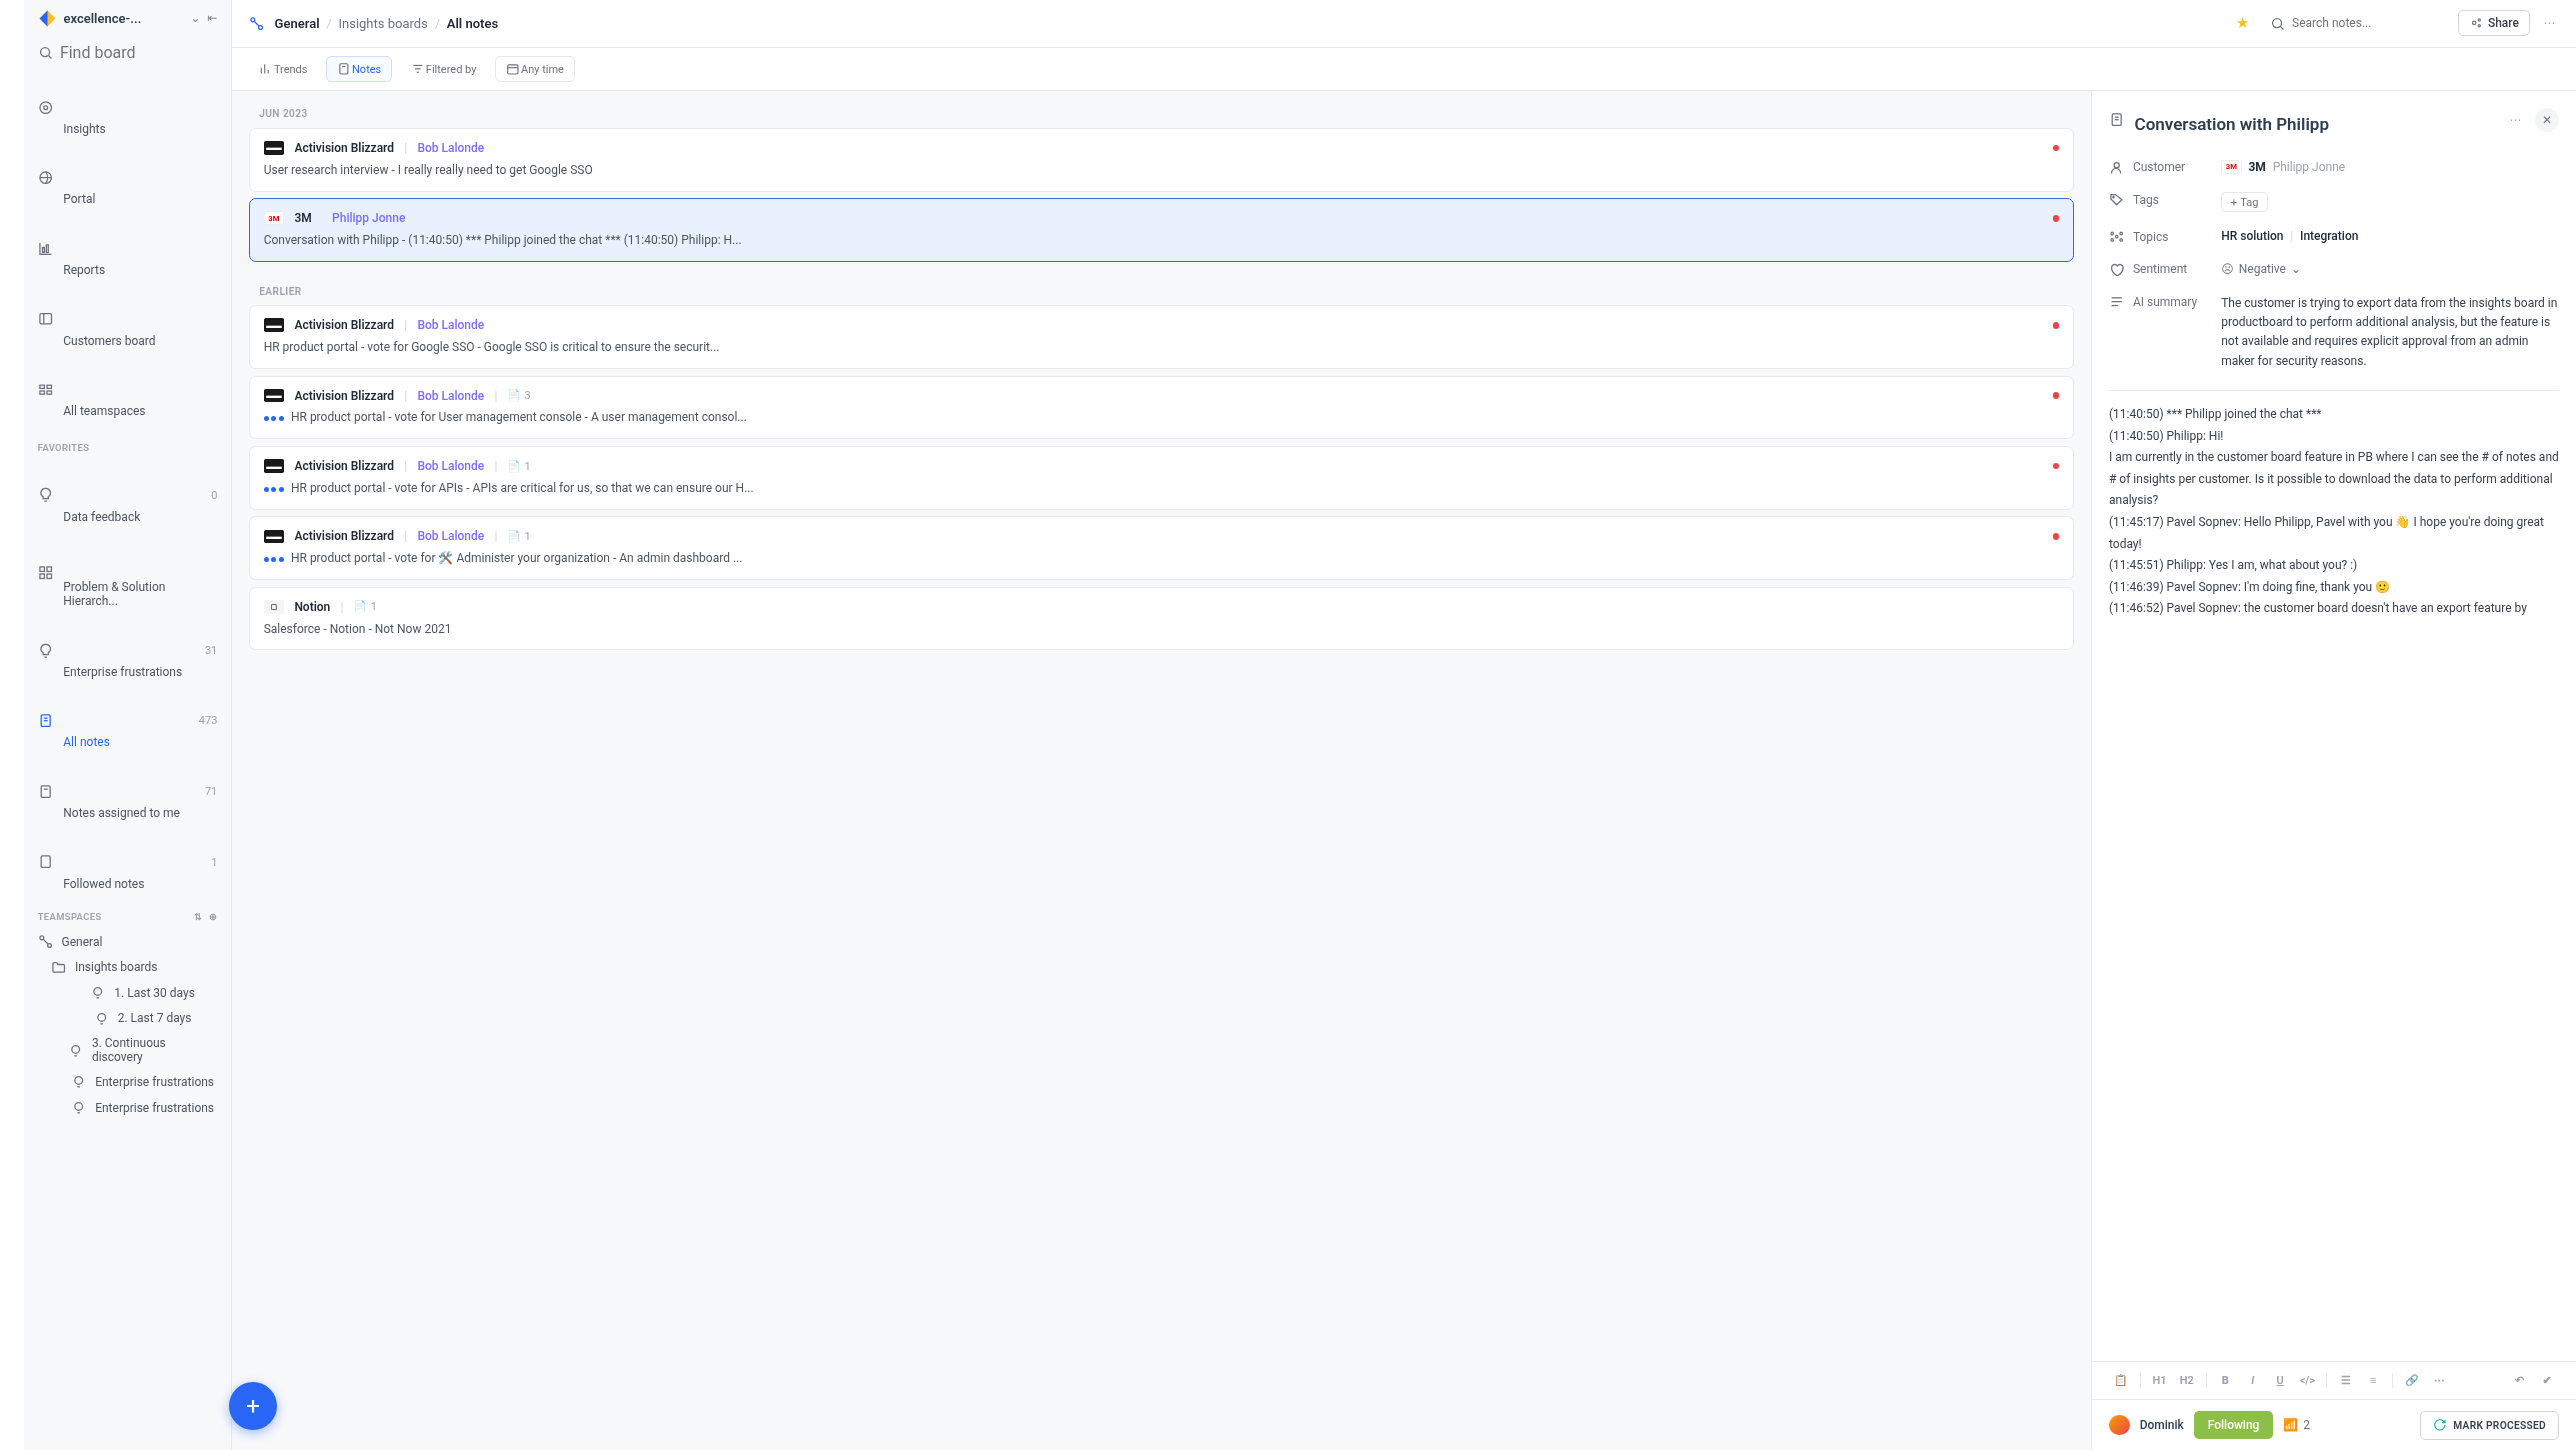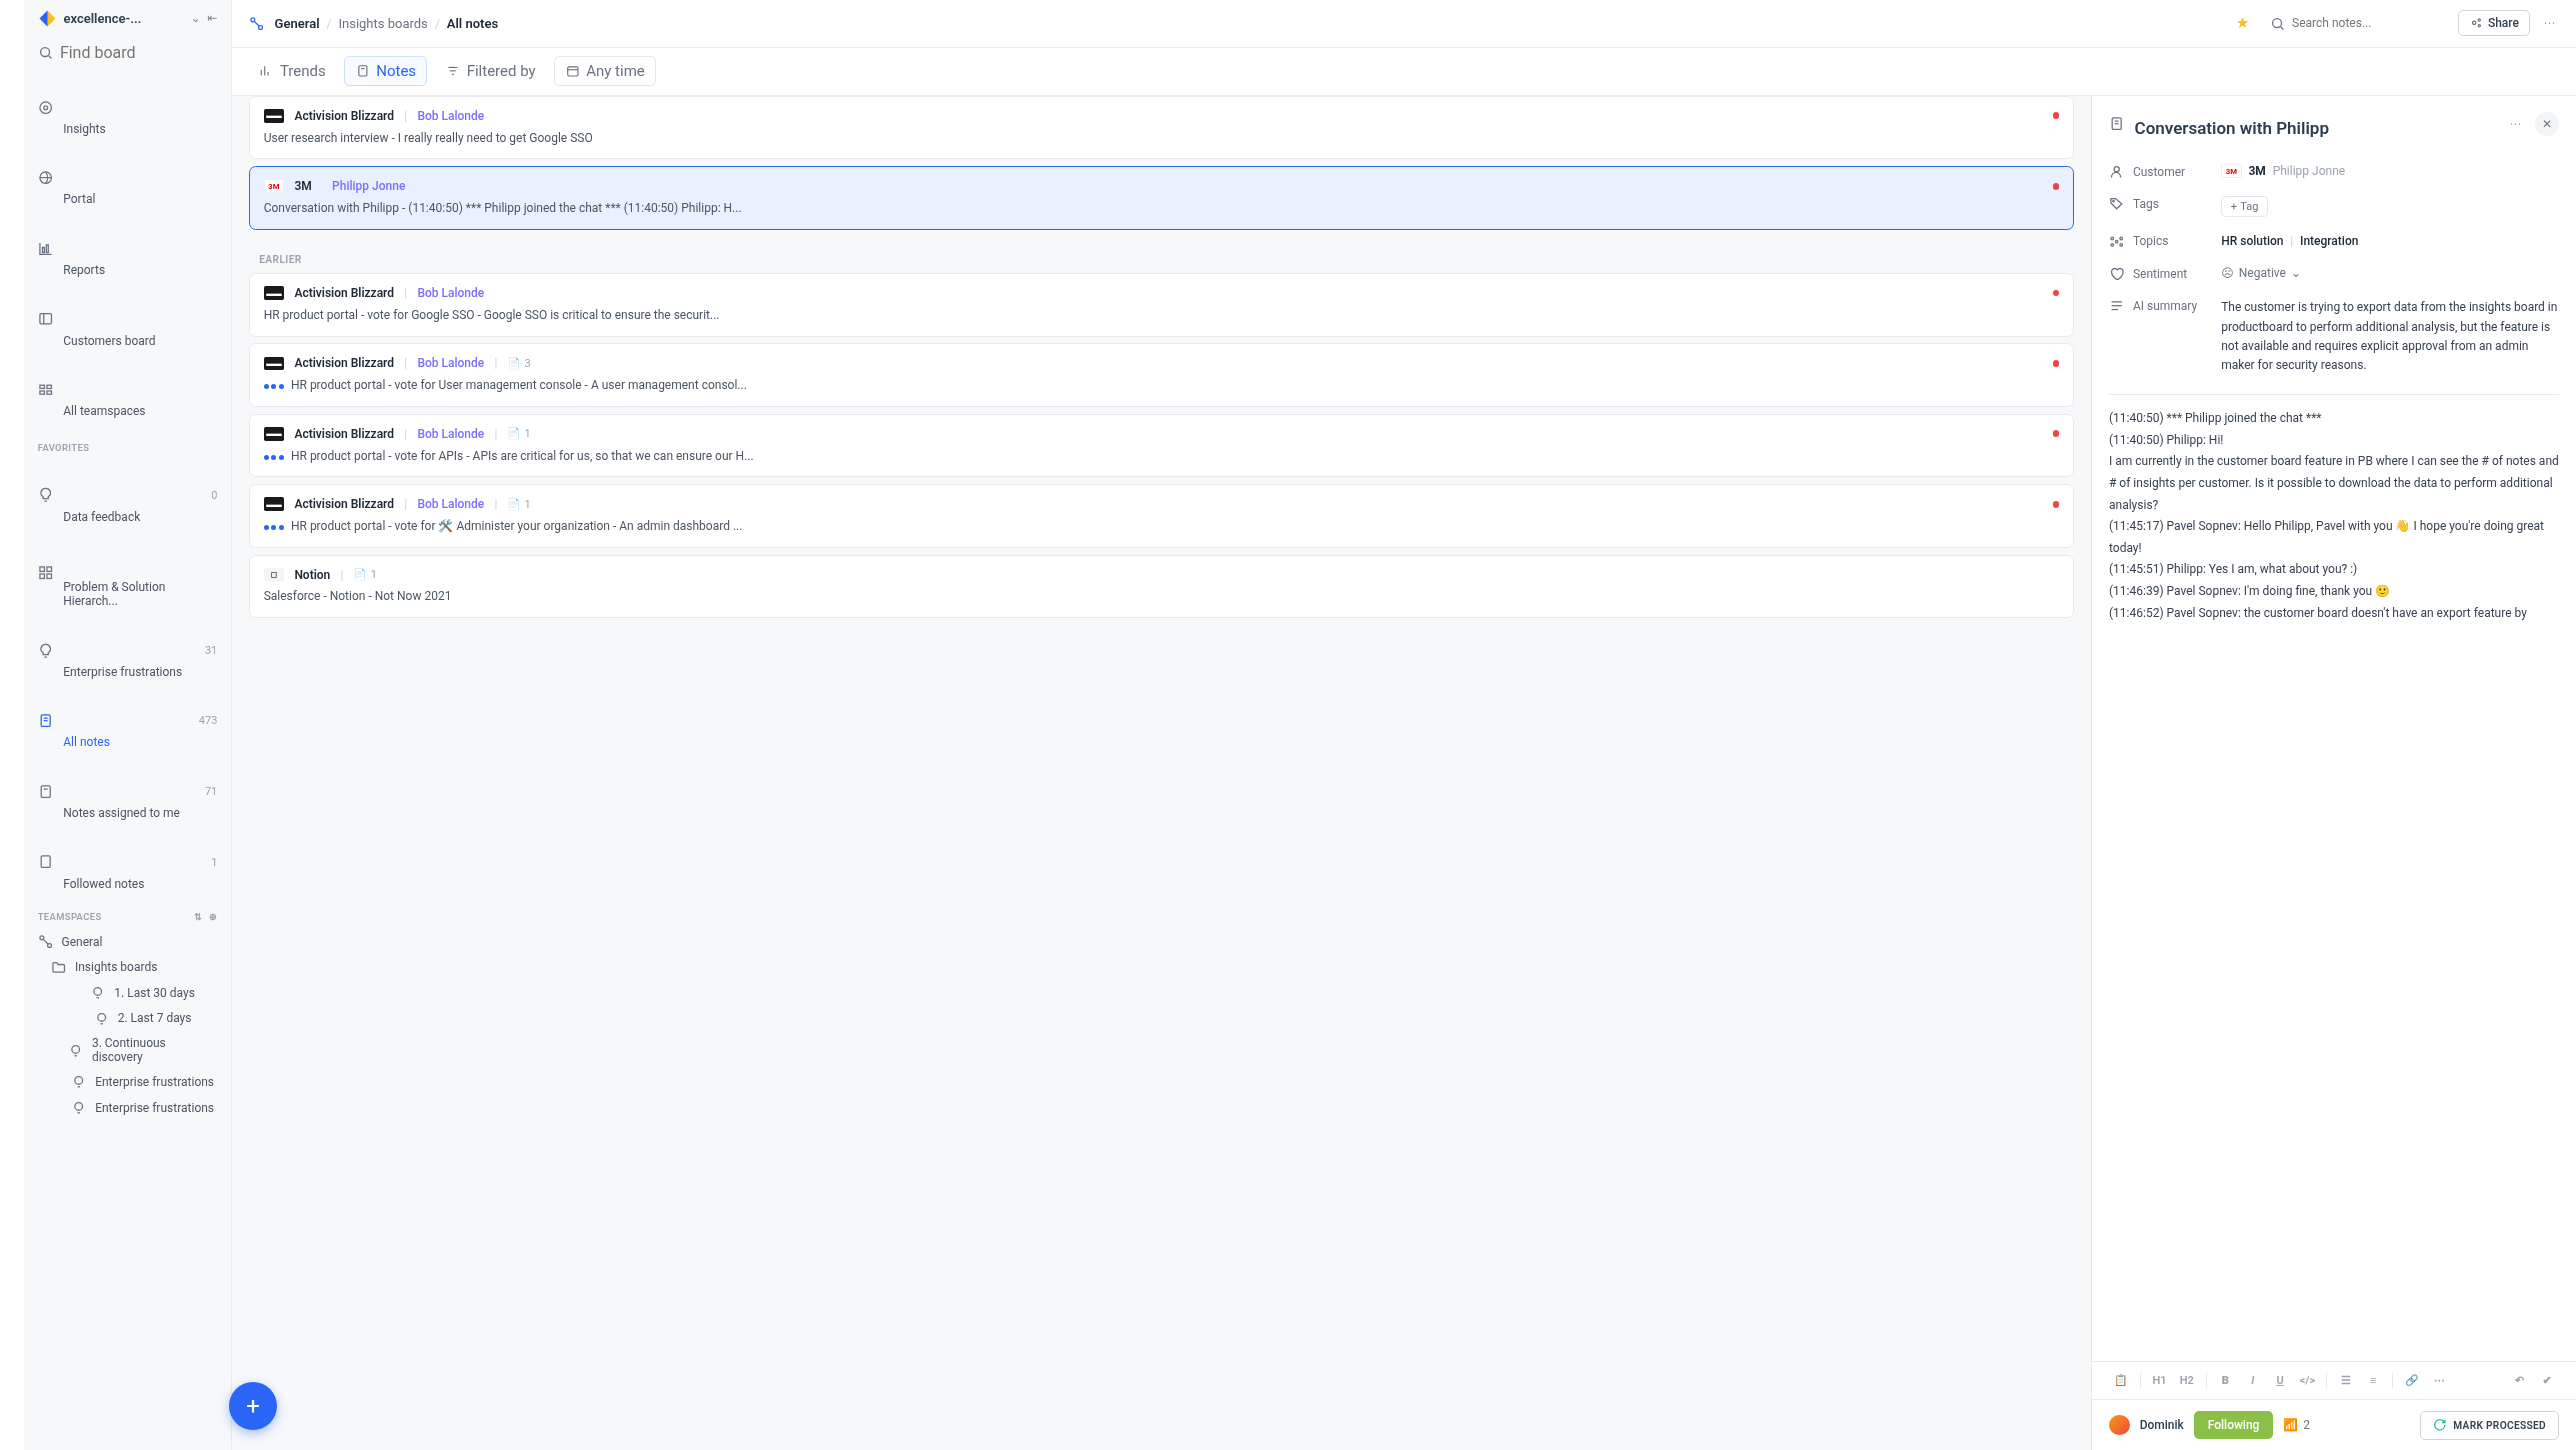--- a/index.html
+++ b/index.html
@@ -41,21 +41,21 @@
 .breadcrumb .crumb.strong { color: #1f2937; font-weight: 600; }
 .breadcrumb .sep { color: #cbd5e1; }
 .bc-icon { color: #2966f5; }
 .star { color: #fbbf24; font-size: 15.4px; }
 .search-box { display: flex; align-items: center; gap: 6.8px; color: #9ca3af; padding: 5.1px 10.2px; border-radius: 5.1px; width: 188px; }
 .search-box input { border: none; background: transparent; font-size: 12px; outline: none; flex: 1; }
 .share-btn { display: flex; align-items: center; gap: 5.1px; border: 0.9px solid #d1d5db; border-radius: 5.1px; padding: 5.1px 10.2px; background: #fff; cursor: pointer; font-size: 12px; color: #374151; font-weight: 500; }
 .more-btn { color: #9ca3af; cursor: pointer; padding: 3.4px; }
 
 .toolbar { display: flex; align-items: center; padding: 8.5px 17px; gap: 8.5px; border-bottom: 0.9px solid #e8e9ed; }
-.tool-btn { display: flex; align-items: center; gap: 7px; padding: 5.1px 10.2px; border-radius: 5.1px; cursor: pointer; color: #6b7280; font-size: 15px; }
+.tool-btn { display: flex; align-items: center; gap: 1px; padding: 5.1px 10.2px; border-radius: 5.1px; cursor: pointer; color: #6b7280; font-size: 11px; }
 .tool-btn.active { border: 0.9px solid #cfe0ff; color: #2966f5; background: #f7faff; }
 .tool-btn.bordered { border: 0.9px solid #e5e7eb; }
 
 .content-wrap { flex: 1; display: flex; min-height: 0; }
 .notes-list { flex: 1; overflow-y: auto; background: #f7f8fa; padding: 0 17px 17px; position: relative; min-width: 0; }
 .group-heading { padding: 17px 10.2px 8.5px; font-size: 10.2px; font-weight: 600; color: #9ca3af; letter-spacing: 0.4px; }
 .note-card { background: #fff; border: 0.9px solid #e8e9ed; border-radius: 6.8px; padding: 12px 13.7px; margin-bottom: 6.8px; cursor: pointer; }
 .note-card.selected { border: 1.7px solid #2966f5; background: #e9f1ff; }
 .note-head { display: flex; align-items: center; gap: 10.2px; margin-bottom: 6.8px; }
 .company-logo { width: 20.5px; height: 13.7px; border-radius: 1.7px; display: inline-flex; align-items: center; justify-content: center; font-size: 7.7px; font-weight: 700; flex-shrink: 0; }
@@ -335,20 +335,21 @@
           <svg class="nav-icon" style="width:13.7px;height:13.7px" viewBox="0 0 24 24" fill="none" stroke="currentColor" stroke-width="2">
             <rect x="3" y="5" width="18" height="16" rx="2"></rect>
             <line x1="3" y1="10" x2="21" y2="10"></line>
           </svg>
           <span>Any time</span>
         </div>
     </div>
 
     <div class="content-wrap">
       <div class="notes-list">
+        <div class="group-heading">JUN 2023</div>
         <div class="note-card">
           <div class="note-head">
             <span class="company-logo ab">▬▬</span>
             <span class="company-name">Activision Blizzard</span>
             <span class="divider">|</span>
             <span class="author-name">Bob Lalonde</span>
             <span class="note-dot"></span>
           </div>
           <div class="note-body">User research interview - I really really need to get Google SSO</div>
         </div>

